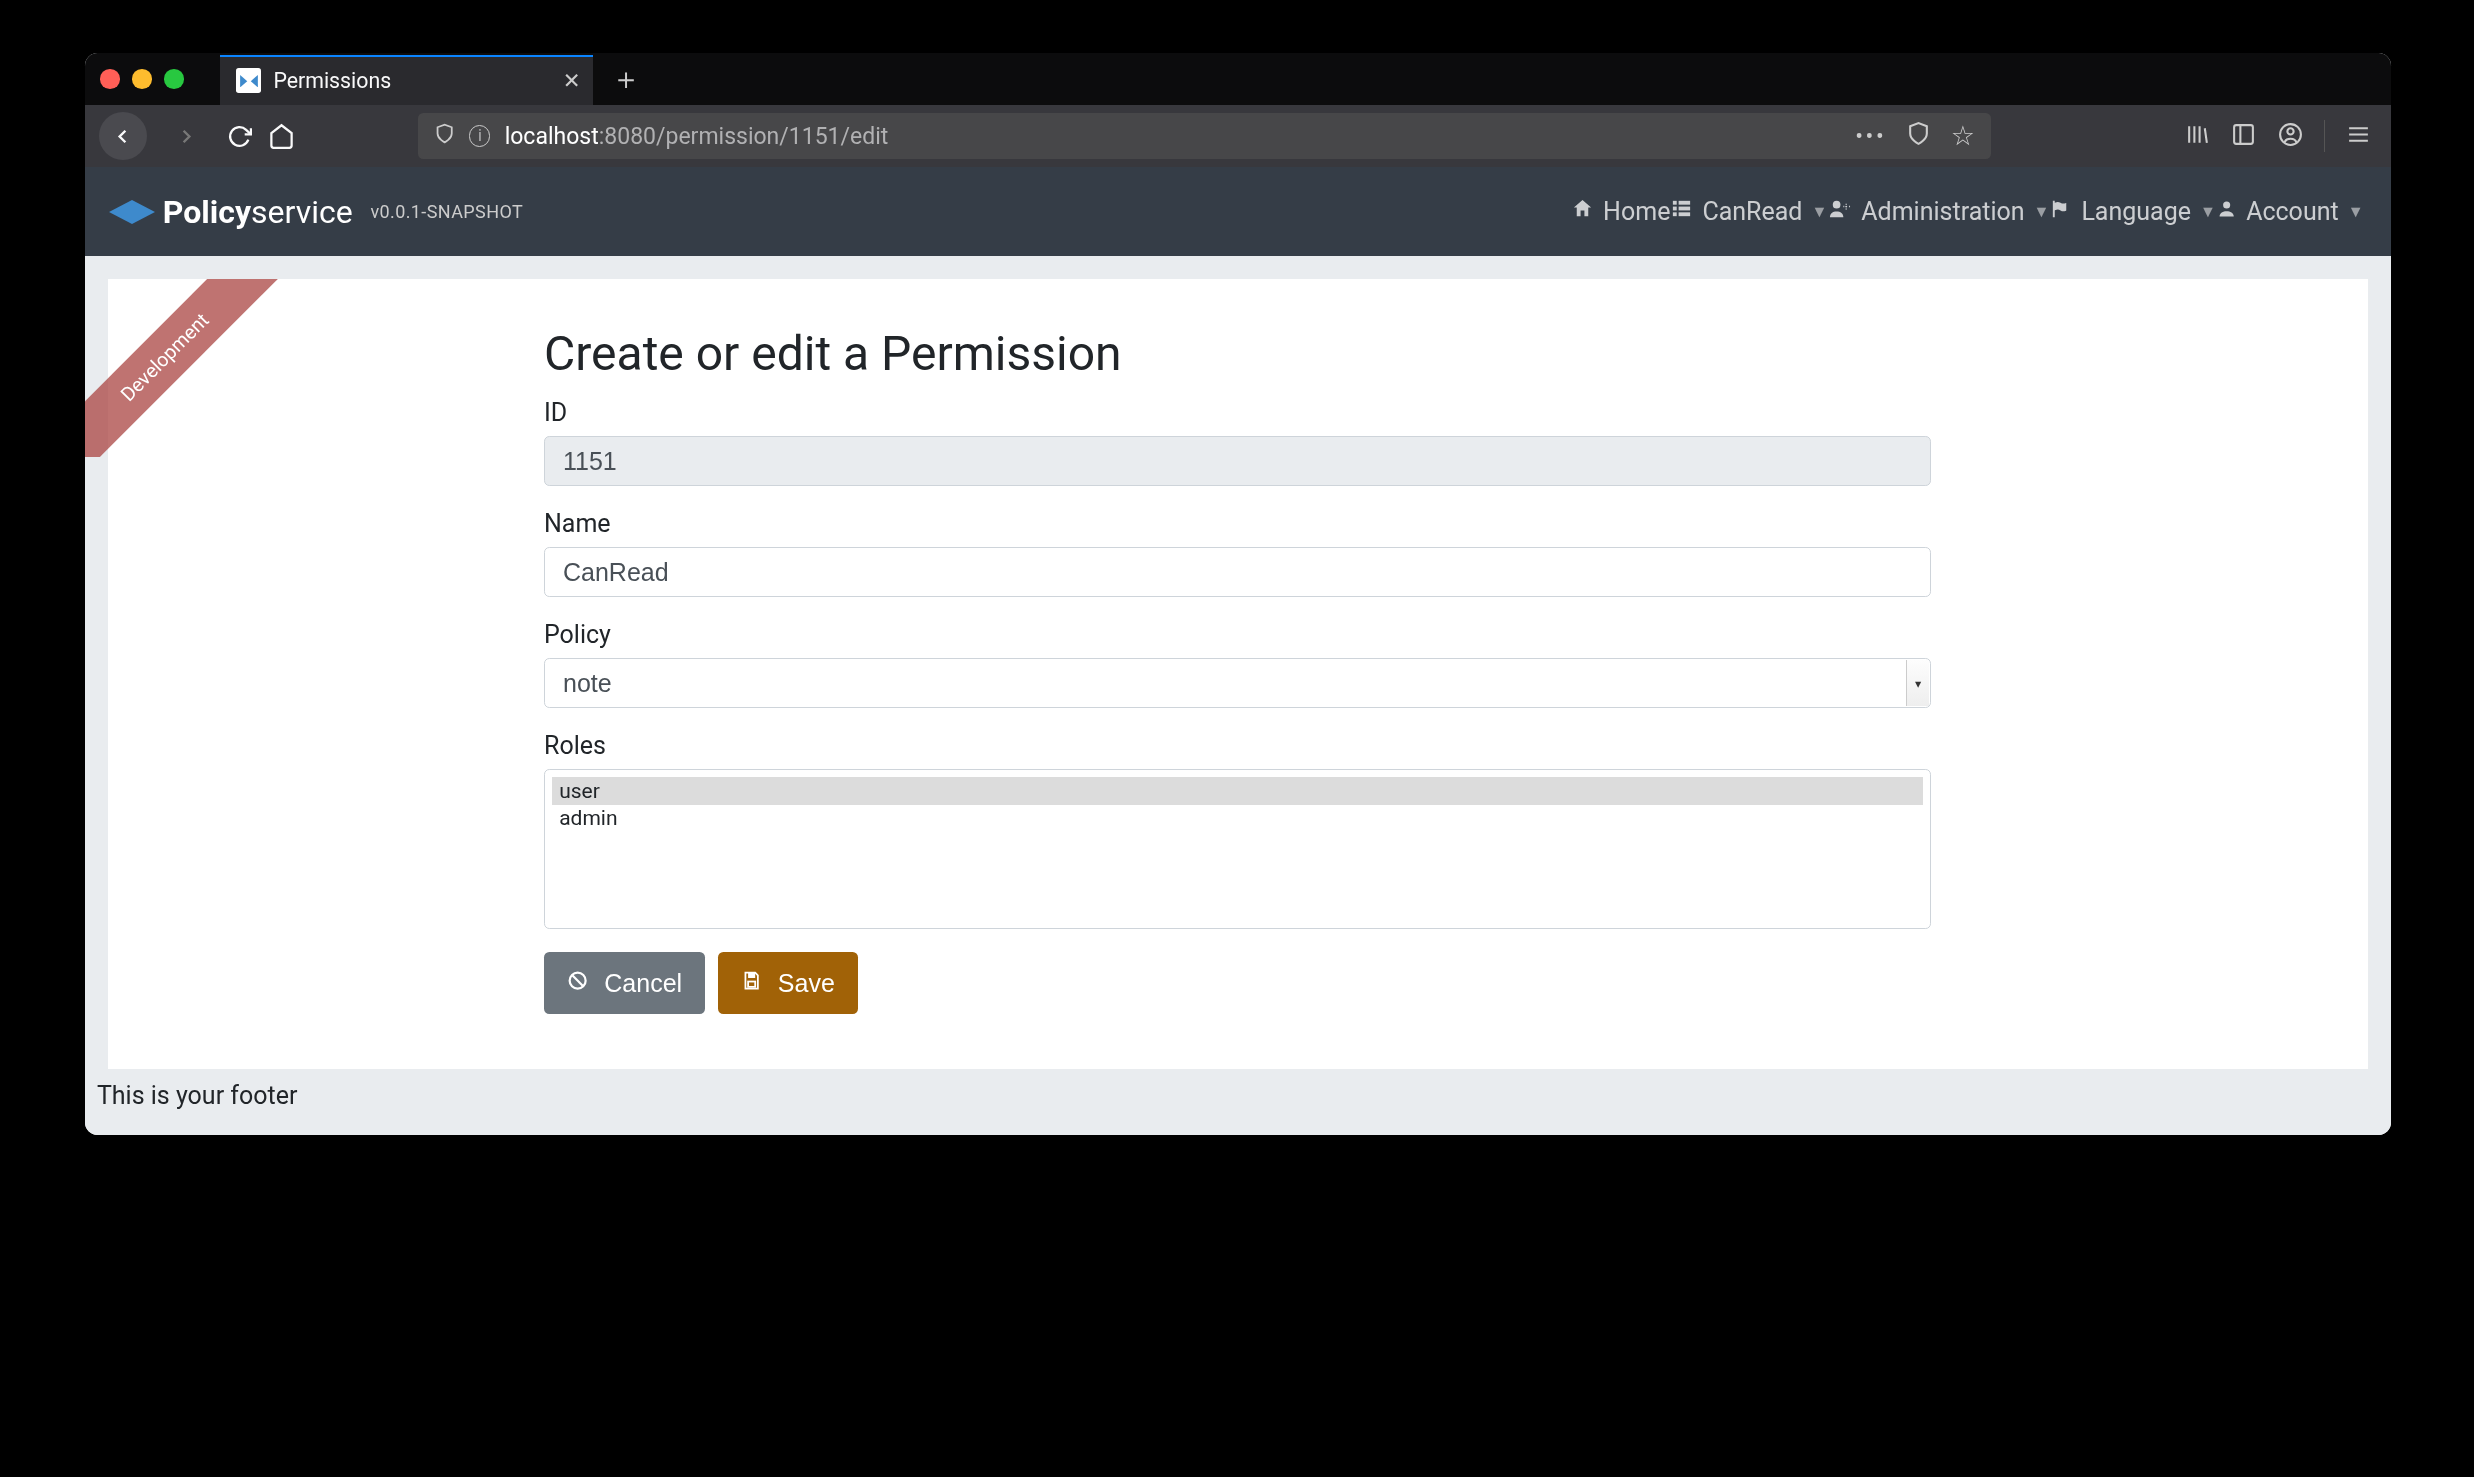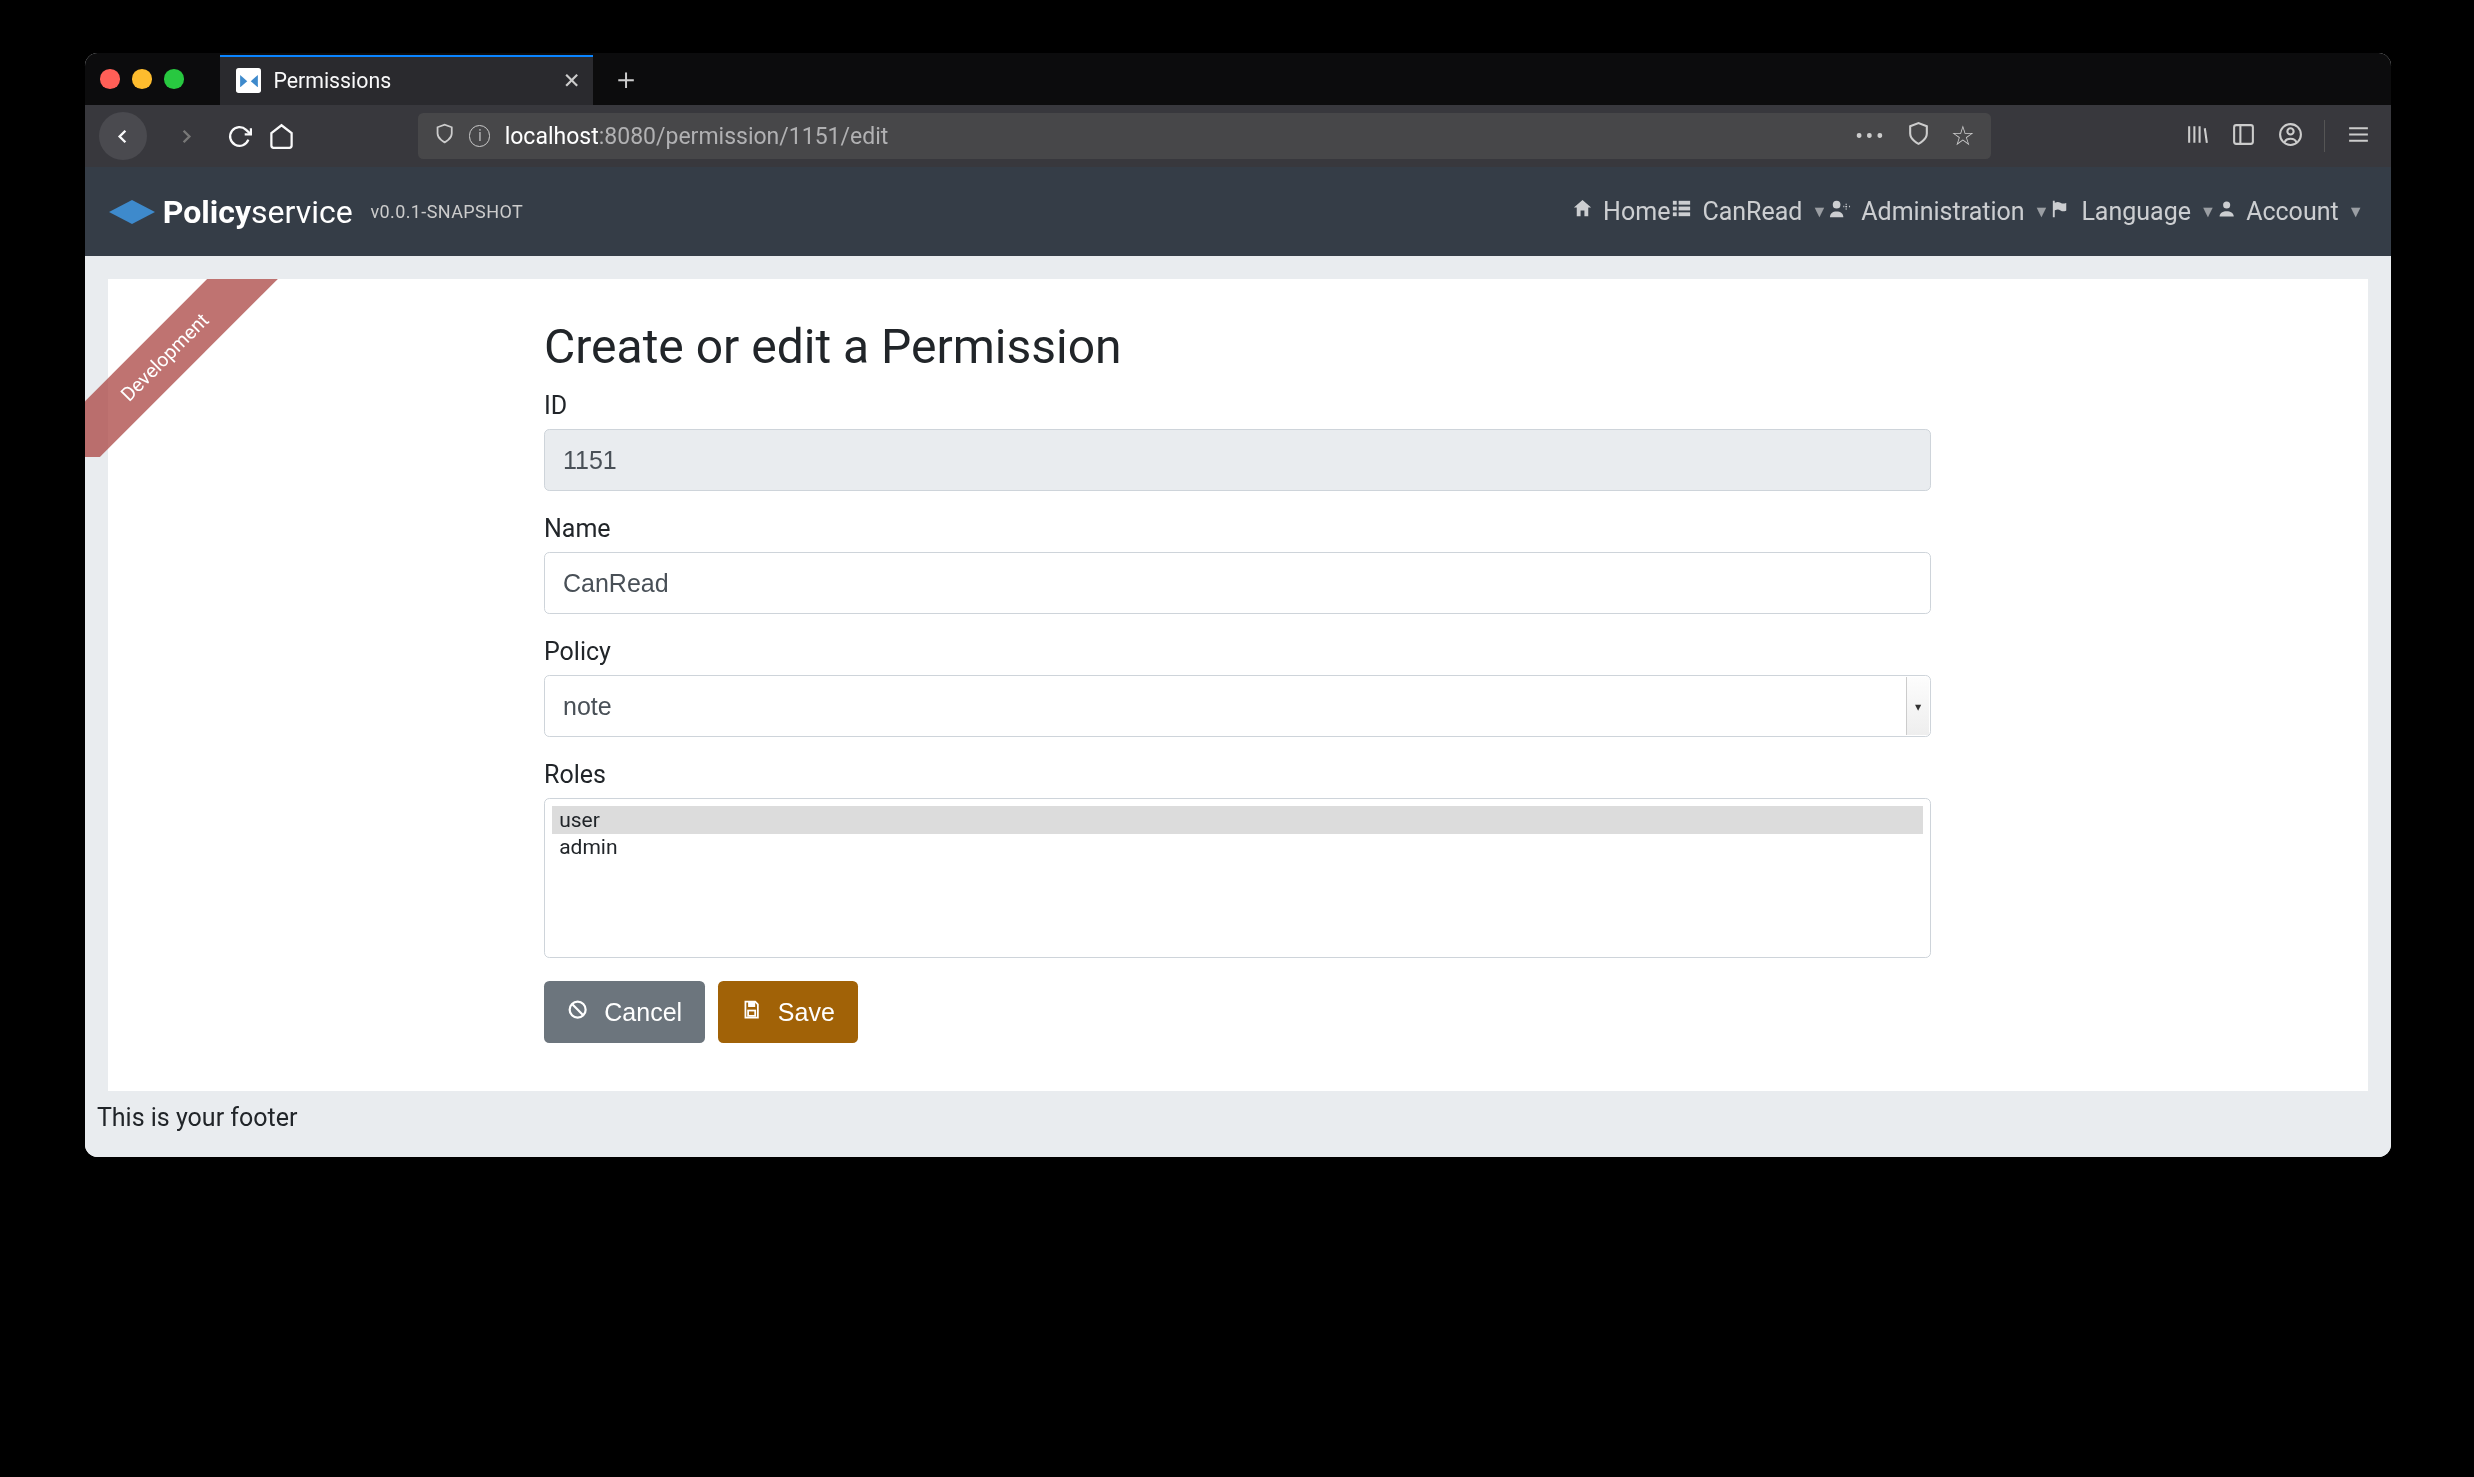--- a/index.html
+++ b/index.html
@@ -126,33 +126,33 @@
   .brand-text .light { font-weight: 400; }
   .brand-version { font-size: 18px; color: #ccc; margin-left: 7.1px; letter-spacing:0.4px;}
   .navlinks { margin-left: auto; display:flex; align-items:center; }
   .navlink { color: rgba(255,255,255,0.75); font-size: 25px; display:flex; align-items:center; gap:9px; cursor:pointer;}
   .caret { font-size: 16px; color: rgba(255,255,255,0.5); }
   
   .content-wrap { background:#e9ecef; position:relative; }
   .card {
     background: #fff;
     margin: 23px 23px 0 23px;
-    padding: 7px;
+    padding: 14px;
   }
   .form-area {
     max-width: 1387px;
     margin: 0 auto;
     padding: 32px 0 41px 0;
   }
   h2.page-title { font-size: 48px; font-weight: 400; color:#212529; margin-bottom: 16px; }
   .form-group { margin-bottom: 23px; }
   label.fl { display:block; font-size: 25px; color:#212529; margin-bottom: 9px; }
   .form-control {
     width: 100%;
-    height: 62px;
+    height: 50px;
     border: 0.9px solid #ced4da;
     border-radius: 5.3px;
     padding: 0 18px;
     font-size: 25px;
     background: #fff;
     color: #495057;
   }
   .form-control.readonly { background: #e9ecef; }
   .select-wrap {
     position: relative;

